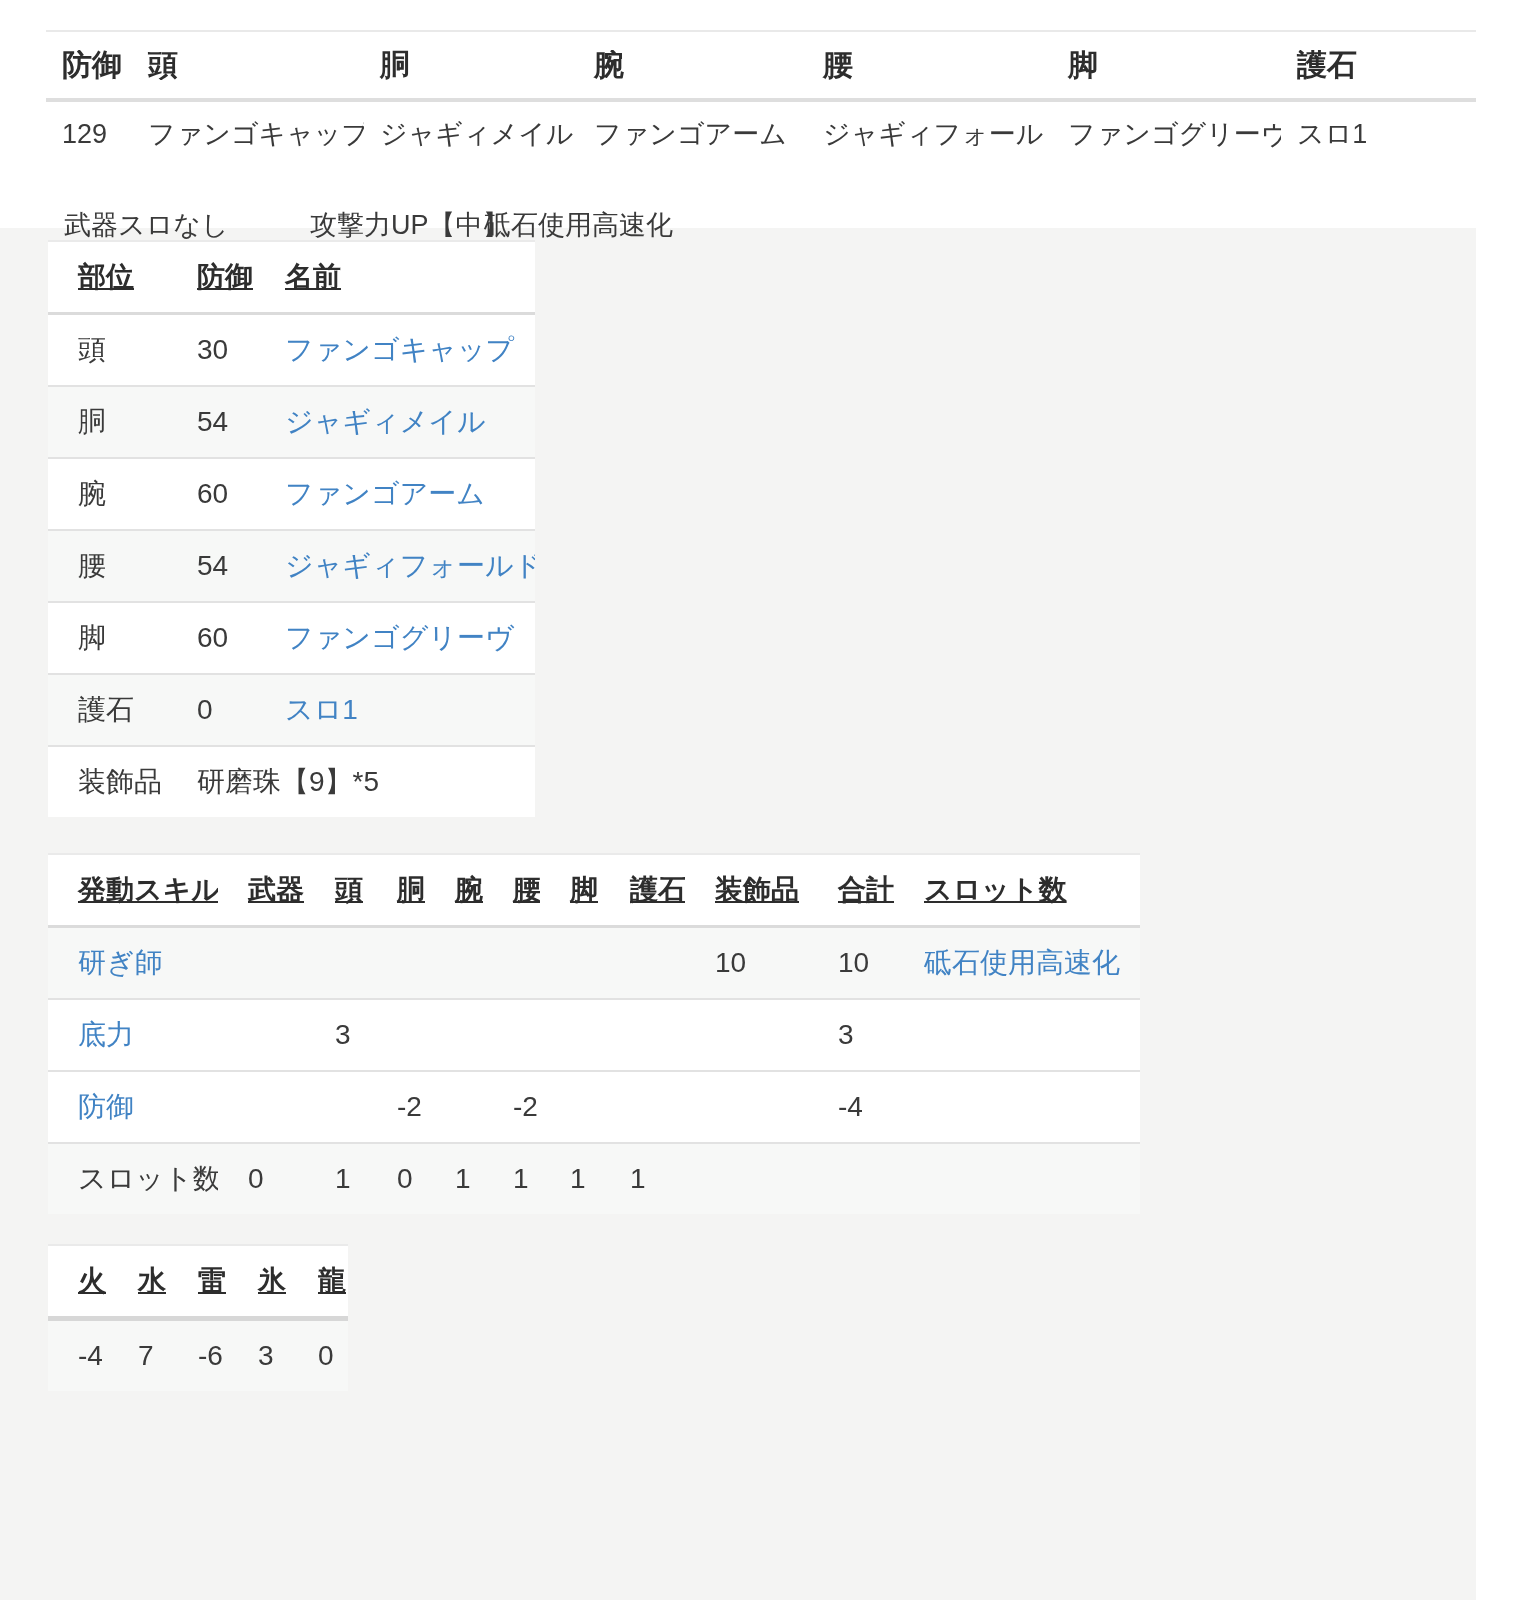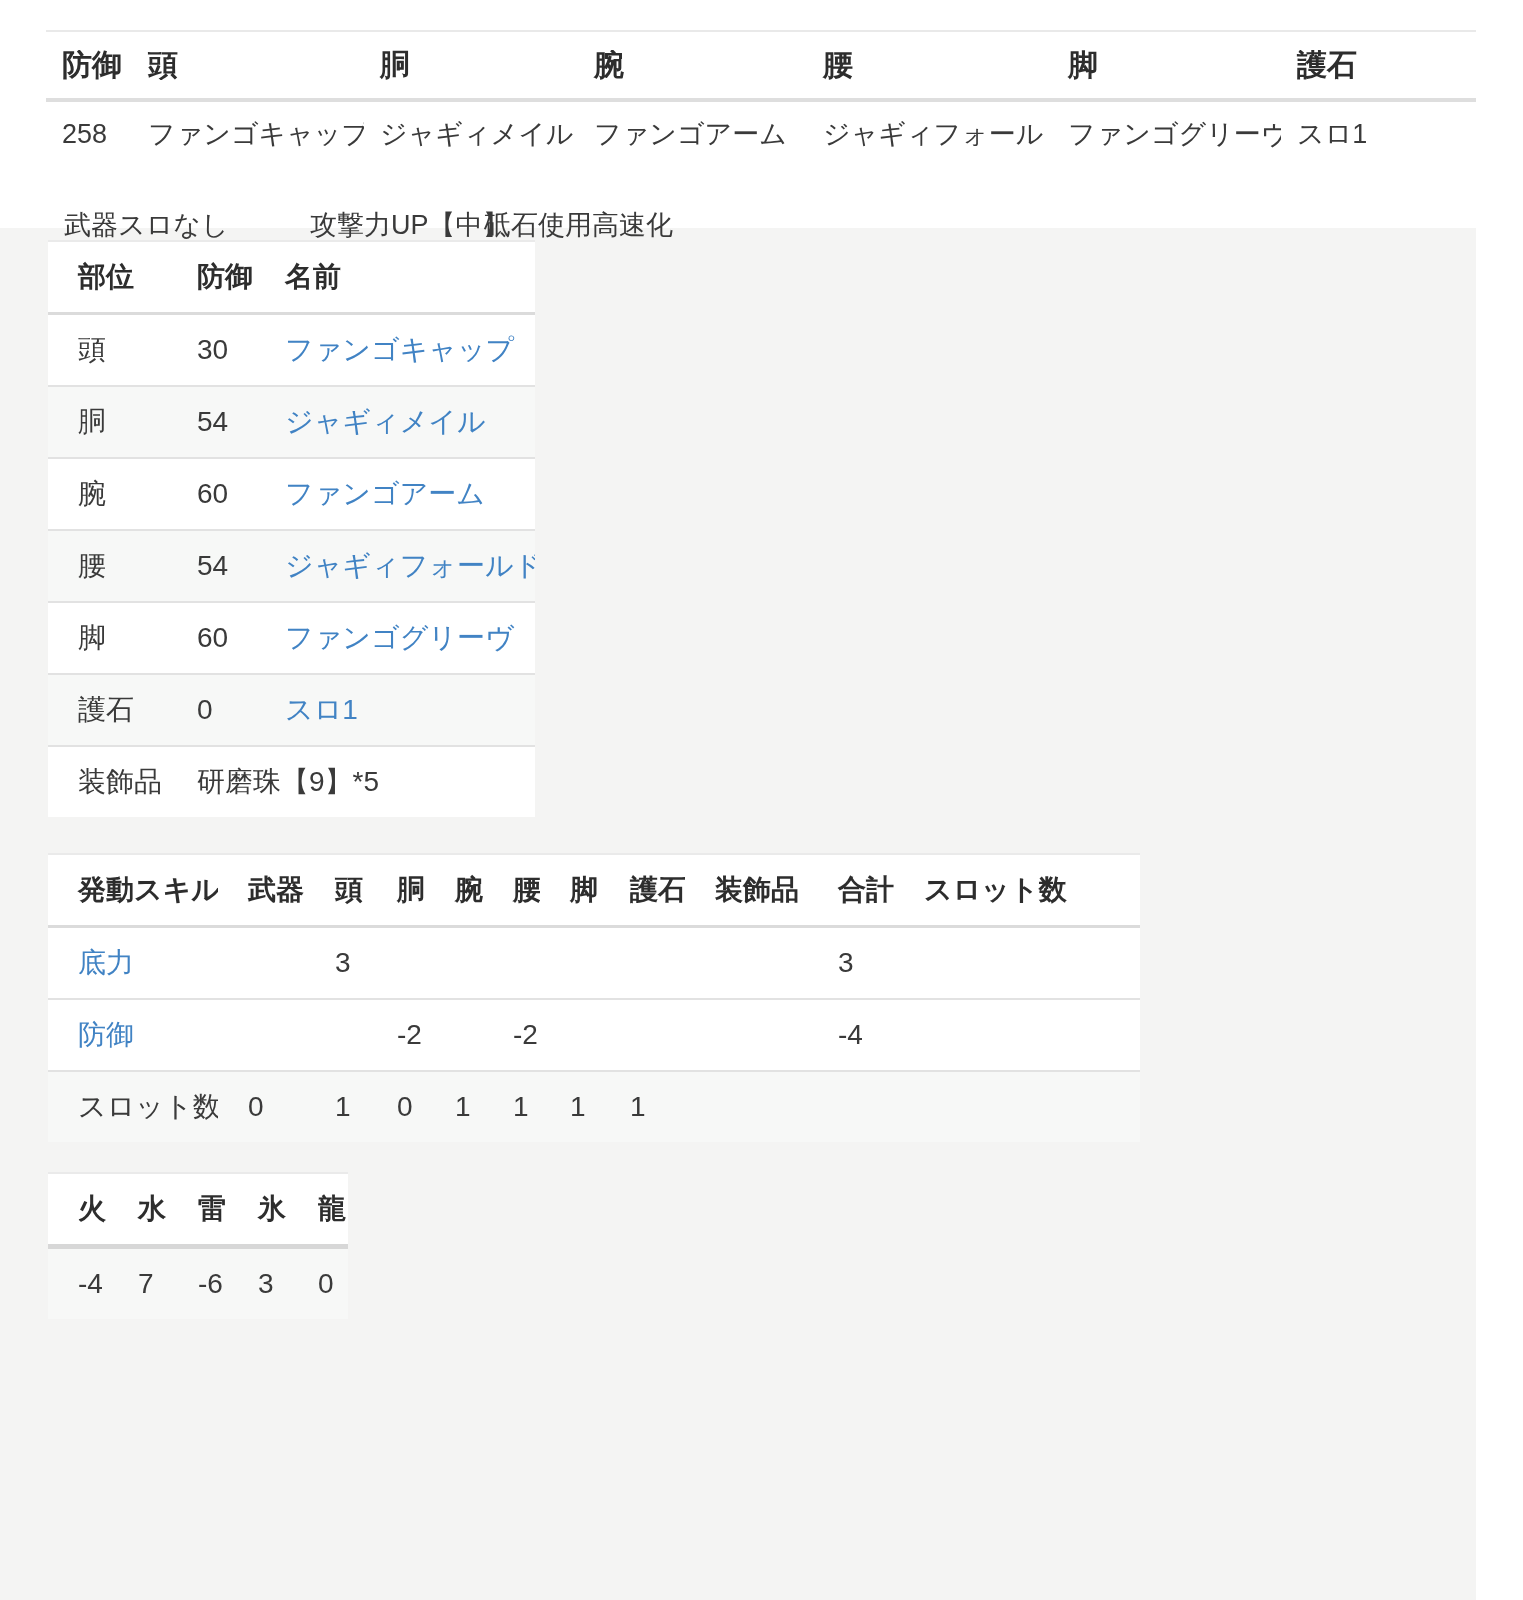--- a/index.html
+++ b/index.html
@@ -23,21 +23,21 @@
   .ts-row2 span{position:absolute;top:50%;transform:translateY(-50%);white-space:nowrap;margin-top:28px;}
   .p1{left:18px}.p2{left:264px}.p3{left:438px}
   
   .graypanel{width:1476px;height:1372px;box-sizing:border-box;
     background:#f4f4f3;padding:12px 0 0 48px;}
   
   table{border-collapse:collapse;table-layout:fixed;background:#ffffff;
     border-top:2px solid #eaeaea;}
   th,td{height:70px;padding:0 0 0 30px;text-align:left;vertical-align:middle;
     font-size:28px;overflow:hidden;white-space:nowrap;}
-  th{font-weight:bold;color:#2d2d2d;}
+  th{font-weight:bold;color:#2d2d2d;text-decoration:underline;}
   thead tr{border-bottom:3px solid #dbdbdb;background:#ffffff;}
   tbody tr{border-top:2px solid #e2e2e2;background:#ffffff;}
   tr.stripe{background:#f7f8f7;}
   #equip-table{width:487px;}
   #points-table{width:1092px;margin-top:36px;}
   #resist-table{width:300px;margin-top:30px;}
   #resist-table thead tr{border-bottom:5px solid #d7d7d7;}
   a.lnk{color:#4183c4;text-decoration:none;cursor:pointer;}
 </style>
 </head>
@@ -49,21 +49,21 @@
     <div class="ts-header">
       <div class="cell w1">防御</div>
       <div class="cell w2">頭</div>
       <div class="cell w3">胴</div>
       <div class="cell w4">腕</div>
       <div class="cell w5">腰</div>
       <div class="cell w6">脚</div>
       <div class="cell w7">護石</div>
     </div>
     <div class="ts-row1">
-      <div class="cell w1">258</div>
+      <div class="cell w1">129</div>
       <div class="cell w2">ファンゴキャップ</div>
       <div class="cell w3">ジャギィメイル</div>
       <div class="cell w4">ファンゴアーム</div>
       <div class="cell w5">ジャギィフォールド</div>
       <div class="cell w6">ファンゴグリーヴ</div>
       <div class="cell w7">スロ1</div>
     </div>
     <div class="ts-row2">
       <span class="p1">武器スロなし</span>
       <span class="p2">攻撃力UP【中】</span>
@@ -148,20 +148,33 @@
         <th>腕</th>
         <th>腰</th>
         <th>脚</th>
         <th>護石</th>
         <th>装飾品</th>
         <th>合計</th>
         <th>スロット数</th>
       </tr>
     </thead>
     <tbody>
+      <tr class="stripe">
+        <td><a class="lnk">研ぎ師</a></td>
+        <td></td>
+        <td></td>
+        <td></td>
+        <td></td>
+        <td></td>
+        <td></td>
+        <td></td>
+        <td>10</td>
+        <td>10</td>
+        <td><a class="lnk">砥石使用高速化</a></td>
+      </tr>
       <tr>
         <td><a class="lnk">底力</a></td>
         <td></td>
         <td>3</td>
         <td></td>
         <td></td>
         <td></td>
         <td></td>
         <td></td>
         <td></td>

